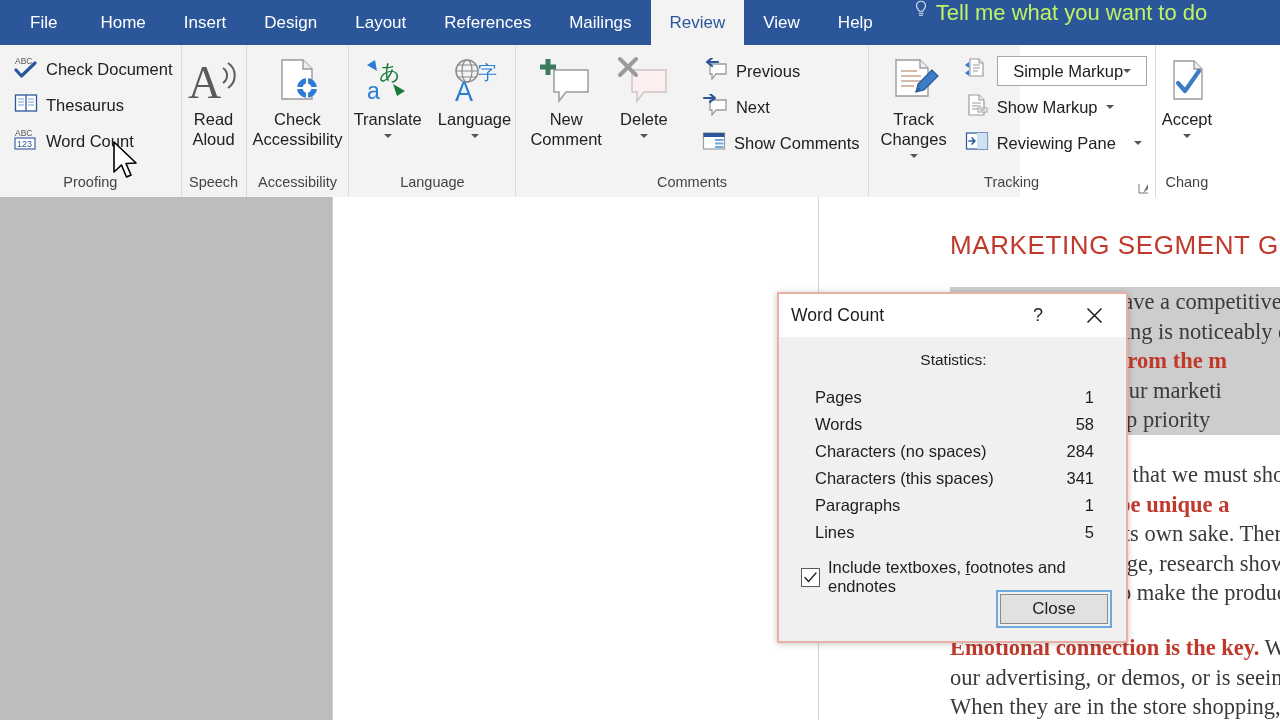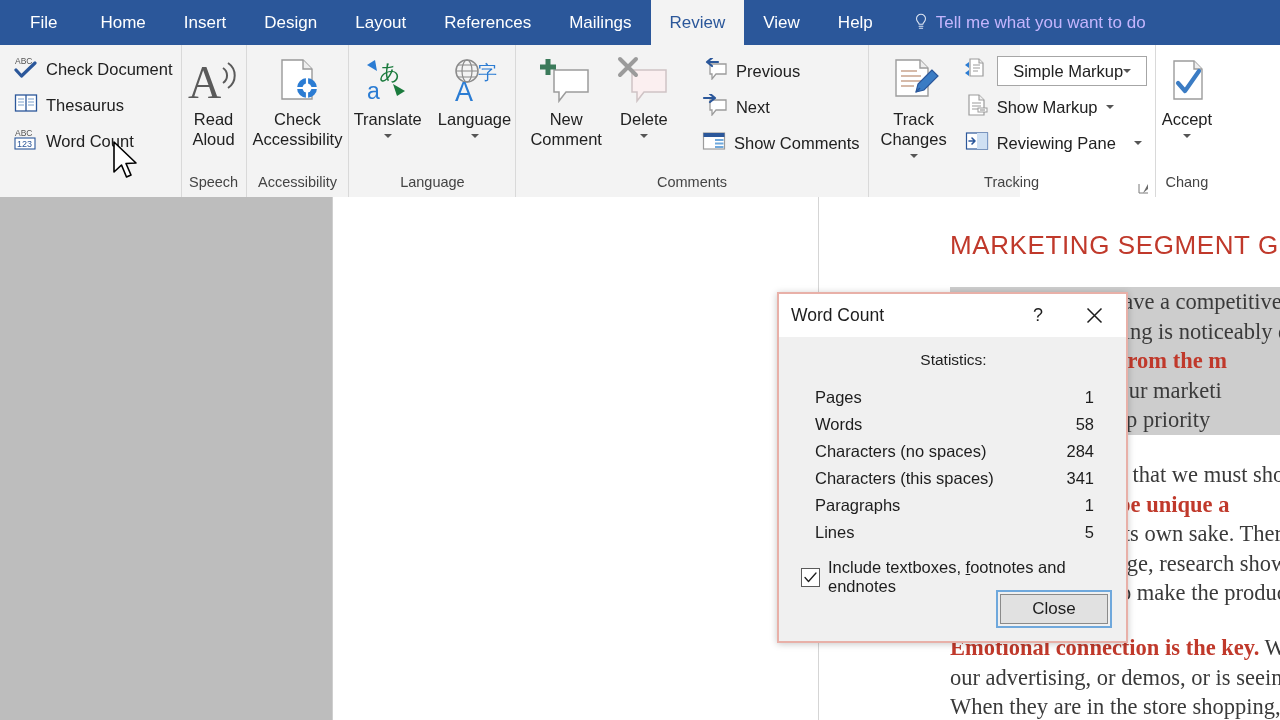--- a/index.html
+++ b/index.html
@@ -19,22 +19,22 @@
   }
   .tab{
     height:45px;line-height:45px;padding:0 19px;
     color:#ffffff;font-size:17px;white-space:nowrap;cursor:default;
   }
   .tab.file{padding:0 24px 0 30px;}
   .tab.active{
     background:#f3f3f3;color:#2b579a;
   }
   .tellme{
-    display:flex;align-items:center;gap:8px;
-    color:#c4b5fd;font-size:17px;height:45px;padding:0 14px 0 22px;
+    display:flex;gap:8px;
+    color:#bef264;font-size:22px;height:45px;padding:0 14px 0 22px;
     white-space:nowrap;
   }
   .bulb{width:14px;height:20px;display:block;}
 
   
   .ribbon{
     position:absolute;left:0;top:45px;width:1020px;height:152px;
     background:#f3f3f3;
     border-bottom:3px solid #14532d;
     display:flex;align-items:stretch;
@@ -236,20 +236,21 @@
               <svg width="24" height="26" viewBox="0 0 24 26">
                 <text x="1" y="10" font-size="8.5" fill="#555" font-family="Liberation Sans, sans-serif">ABC</text>
                 <rect x="1" y="12" width="20" height="11" fill="#fff" stroke="#2b579a" stroke-width="1.1"></rect>
                 <text x="3" y="21" font-size="9" fill="#2b579a" font-family="Liberation Sans, sans-serif">123</text>
               </svg>
             </span>
             <span class="lbl">Word Count</span>
           </div>
         </div>
       </div>
+      <div class="group-label">Proofing</div>
     </div>
 
     <div class="group" style="width:81px">
       <div class="group-body" style="justify-content:center">
         <div class="bbtn">
           <div class="glyph">
             <svg width="52" height="50" viewBox="0 0 52 50">
               <text x="0" y="42" font-size="46" fill="#5a5a5a" font-family="Liberation Serif, serif">A</text>
               <path d="M35 12a9 9 0 0 1 0 15M40 7a15 15 0 0 1 0 25" fill="none" stroke="#5a5a5a" stroke-width="2"></path>
             </svg>

